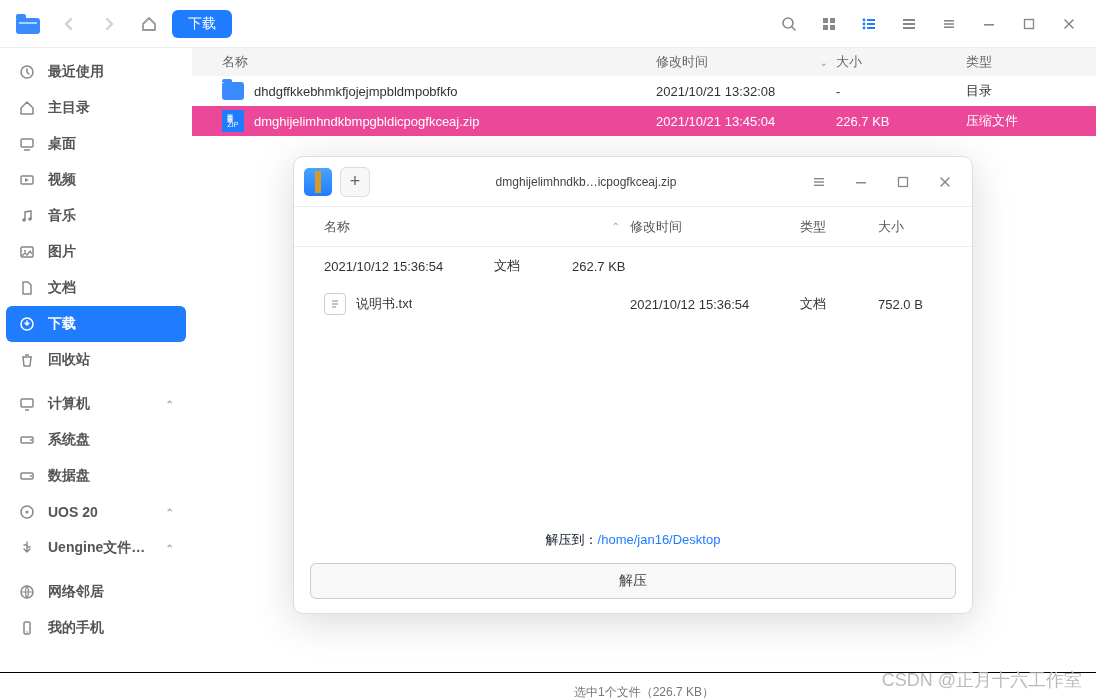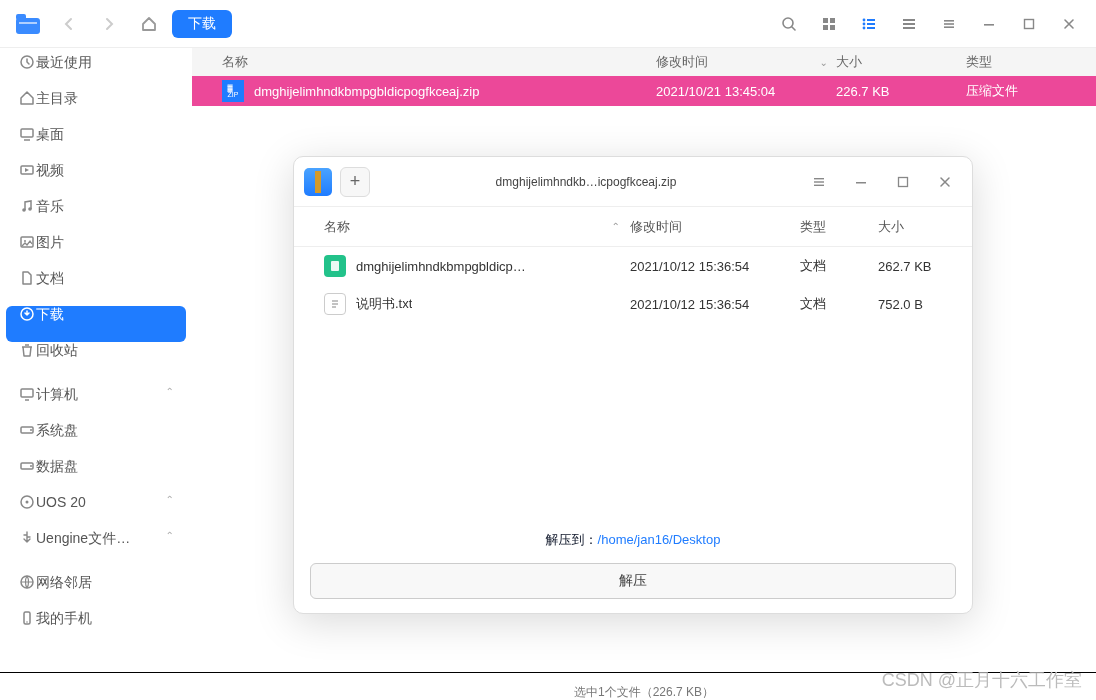--- a/index.html
+++ b/index.html
@@ -6,21 +6,21 @@
 body { font-family: -apple-system, "Segoe UI", "PingFang SC", sans-serif; font-size: 14px; color: #333; background: #fff; width: 1096px; height: 700px; overflow: hidden; position: relative; }
 .toolbar { display: flex; align-items: center; height: 48px; padding: 0 10px; gap: 6px; border-bottom: 1px solid #eee; }
 .icon-btn { width: 34px; height: 30px; display: inline-flex; align-items: center; justify-content: center; border-radius: 6px; color: #888; cursor: pointer; }
 .icon-btn.disabled { color: #ccc; }
 .logo-btn { width: 36px; height: 32px; display: inline-flex; align-items: center; justify-content: center; border-radius: 8px; }
 .path-btn { background: #1f7cff; color: #fff; padding: 5px 16px; border-radius: 6px; font-size: 14px; cursor: pointer; }
 .tb-spacer { flex: 1; }
 .icon-btn.active { color: #1f7cff; }
 .content { display: flex; height: calc(100% - 48px - 28px); }
 .sidebar { width: 192px; padding-top: 6px; overflow-y: auto; }
-.sidebar-item { display: flex; height: 36px; padding: 0 18px 0 18px; cursor: pointer; color: #555; }
+.sidebar-item { display: flex; align-items: center; height: 36px; padding: 0 18px 0 18px; gap: 12px; cursor: pointer; color: #555; font-weight: bold; }
 .sidebar-item .si-icon { width: 18px; display: inline-flex; justify-content: center; color: #888; }
 .sidebar-item.active { background: #1f7cff; color: #fff; border-radius: 6px; margin: 0 6px; padding-left: 12px; }
 .sidebar-item.active .si-icon { color: #fff; }
 .sidebar-item .chev { margin-left: auto; font-size: 10px; color: #aaa; }
 .main { flex: 1; display: flex; flex-direction: column; }
 .list-header, .file-row { display: flex; align-items: center; height: 28px; padding: 0 10px; }
 .list-header { background: #f5f5f5; color: #666; font-size: 13px; }
 .col-name { flex: 1; display: flex; align-items: center; gap: 10px; padding-left: 20px; }
 .col-mtime { width: 180px; }
 .col-size { width: 130px; }
@@ -301,20 +301,31 @@
       <div class="col-name">
           <span>名称</span>
         </div>
       <div class="col-mtime" style="display:flex;align-items:center">
           <span>修改时间</span>
           <span class="sort-icon">⌄</span>
         </div>
       <div class="col-size">大小</div>
       <div class="col-type">类型</div>
     </div>
+    <div class="file-row">
+      <div class="col-name">
+          <span class="row-icon">
+            <span class="folder-icon"></span>
+          </span>
+          <span>dhdgffkkebhmkfjojejmpbldmpobfkfo</span>
+        </div>
+      <div class="col-mtime">2021/10/21 13:32:08</div>
+      <div class="col-size">-</div>
+      <div class="col-type">目录</div>
+    </div>
     <div class="file-row selected">
       <div class="col-name">
           <span class="row-icon">
             <span class="zip-icon">▓<br>ZIP</span>
           </span>
           <span>dmghijelimhndkbmpgbldicpogfkceaj.zip</span>
         </div>
       <div class="col-mtime">2021/10/21 13:45:04</div>
       <div class="col-size">226.7 KB</div>
       <div class="col-type">压缩文件</div>
@@ -359,28 +370,20 @@
     <div class="mc-name" style="display:flex">
         <span>名称</span>
         <span class="m-sort">⌃</span>
       </div>
     <div class="mc-mtime">修改时间</div>
     <div class="mc-type">类型</div>
     <div class="mc-size">大小</div>
   </div>
   <div class="m-body">
     <div class="m-row">
-      <div class="mc-name">
-          <span class="doc-icon green">
-            <svg width="12" height="12" viewBox="0 0 12 12">
-              <rect x="2" y="1" width="8" height="10" rx="1" fill="#fff" opacity=".9"></rect>
-            </svg>
-          </span>
-          <span class="mc-name-text">dmghijelimhndkbmpgbldicp…</span>
-        </div>
       <div class="mc-mtime">2021/10/12 15:36:54</div>
       <div class="mc-type">文档</div>
       <div class="mc-size">262.7 KB</div>
     </div>
     <div class="m-row">
       <div class="mc-name">
           <span class="doc-icon gray">
             <svg width="12" height="12" viewBox="0 0 12 12">
               <path d="M3 3h6M3 6h6M3 9h4" stroke="#888" stroke-width="1.2"></path>
             </svg>

